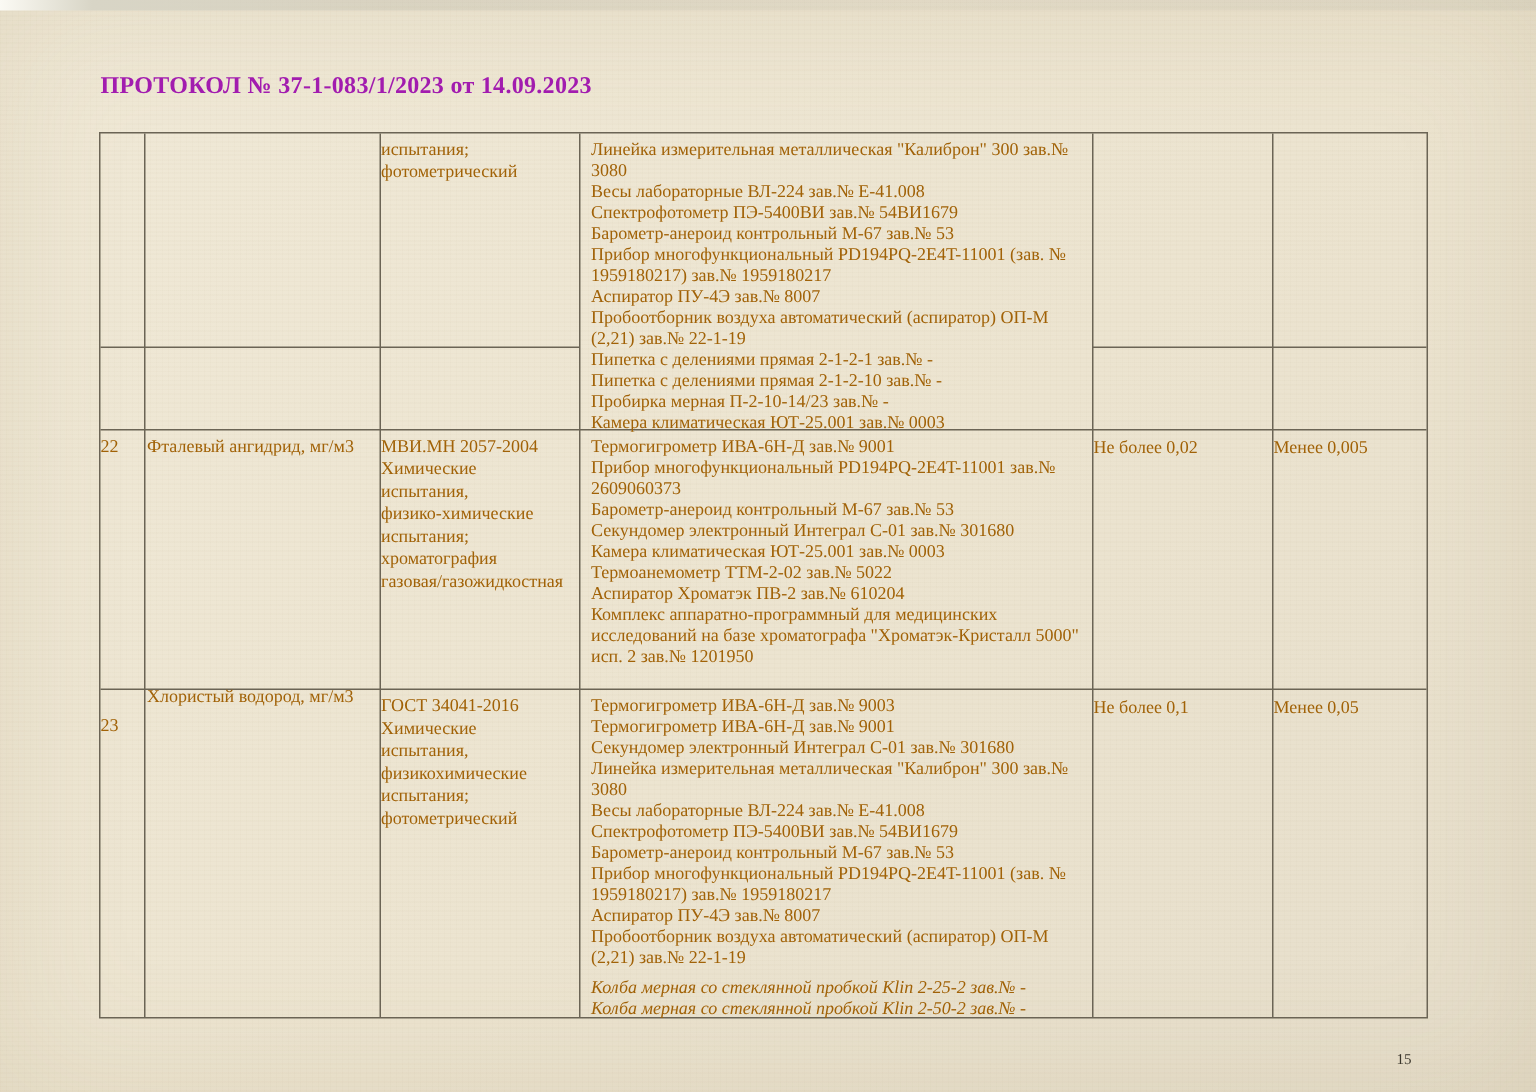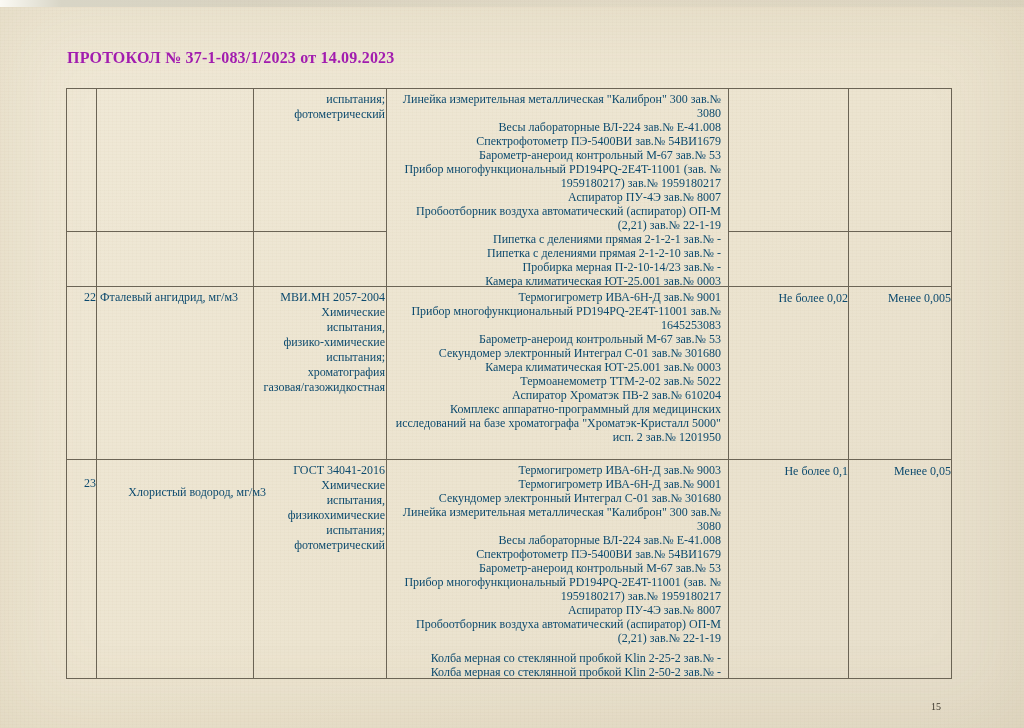--- a/index.html
+++ b/index.html
@@ -25,27 +25,27 @@
     font-size:16px;font-weight:bold;color:#a21caf;letter-spacing:0.2px;
     white-space:nowrap;
   }
   .rtable{
     position:absolute;left:66px;top:88px;width:884px;height:589px;
     border:1px solid #6b6455;
   }
   .vline{position:absolute;top:0;bottom:0;width:1px;background:#6b6455;}
   .hline{position:absolute;height:1px;background:#6b6455;}
   .cell{
-    position:absolute;color:#0c4a6e;font-size:12px;line-height:14px;
-    text-align:right;box-sizing:border-box;
+    position:absolute;color:#a16207;font-size:12px;line-height:14px;
+    text-align:left;box-sizing:border-box;
   }
   .method{line-height:15px;}
   .equip{padding:0 7px;}
   .equip .tline{min-height:14px;}
-  .extra{margin-top:6px;}
+  .extra{margin-top:6px;font-style:italic;}
   .pagenum{
     position:absolute;left:931px;top:701px;
     font-size:10px;color:#3a362c;
   }
 </style>
 </head>
 <body>
 
 <div class="paper"></div>
 <div class="scan-edge"></div>
@@ -89,33 +89,33 @@
       <div class="tline">МВИ.МН 2057-2004</div>
       <div class="tline">Химические</div>
       <div class="tline">испытания,</div>
       <div class="tline">физико-химические</div>
       <div class="tline">испытания;</div>
       <div class="tline">хроматография</div>
       <div class="tline">газовая/газожидкостная</div>
     </div>
   <div class="cell equip" style="left:320px;top:201px;width:341px">
       <div class="tline">Термогигрометр ИВА-6Н-Д зав.№ 9001</div>
-      <div class="tline">Прибор многофункциональный PD194PQ-2E4T-11001 зав.№ 1645253083</div>
+      <div class="tline">Прибор многофункциональный PD194PQ-2E4T-11001 зав.№ 2609060373</div>
       <div class="tline">Барометр-анероид контрольный М-67 зав.№ 53</div>
       <div class="tline">Секундомер электронный Интеграл С-01 зав.№ 301680</div>
       <div class="tline">Камера климатическая ЮТ-25.001 зав.№ 0003</div>
       <div class="tline">Термоанемометр ТТМ-2-02 зав.№ 5022</div>
       <div class="tline">Аспиратор Хроматэк ПВ-2 зав.№ 610204</div>
       <div class="tline">Комплекс аппаратно-программный для медицинских исследований на базе хроматографа "Хроматэк-Кристалл 5000" исп. 2 зав.№ 1201950</div>
     </div>
   <div class="cell" style="left:662px;top:202px;width:119px">Не более 0,02</div>
   <div class="cell" style="left:782px;top:202px;width:102px">Менее 0,005</div>
 
   <div class="cell" style="left:0;top:387px;width:29px">23</div>
-  <div class="cell" style="left:31px;top:396px;width:168px">Хлористый водород, мг/м3</div>
+  <div class="cell" style="left:31px;top:368px;width:168px">Хлористый водород, мг/м3</div>
   <div class="cell method" style="left:187px;top:374px;width:131px">
       <div class="tline">ГОСТ 34041-2016</div>
       <div class="tline">Химические</div>
       <div class="tline">испытания,</div>
       <div class="tline">физикохимические</div>
       <div class="tline">испытания;</div>
       <div class="tline">фотометрический</div>
     </div>
   <div class="cell equip" style="left:320px;top:374px;width:341px">
     <div>

